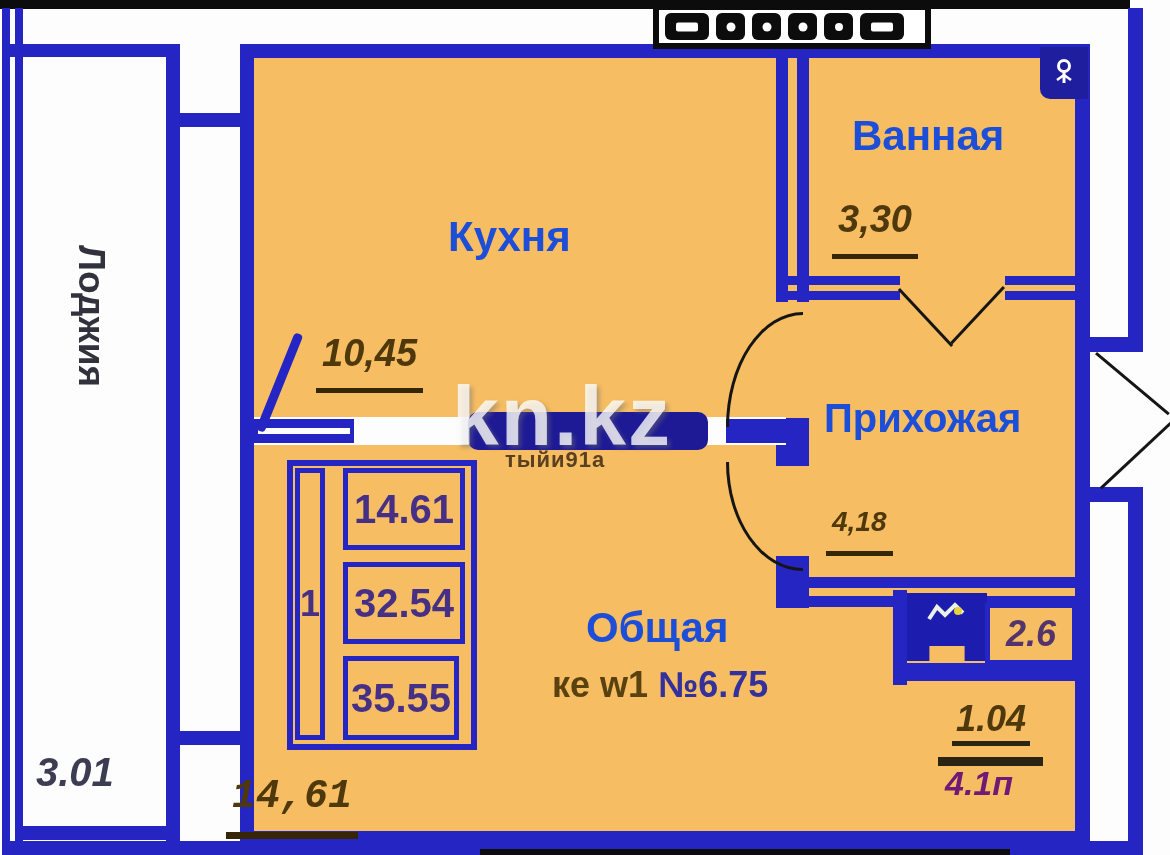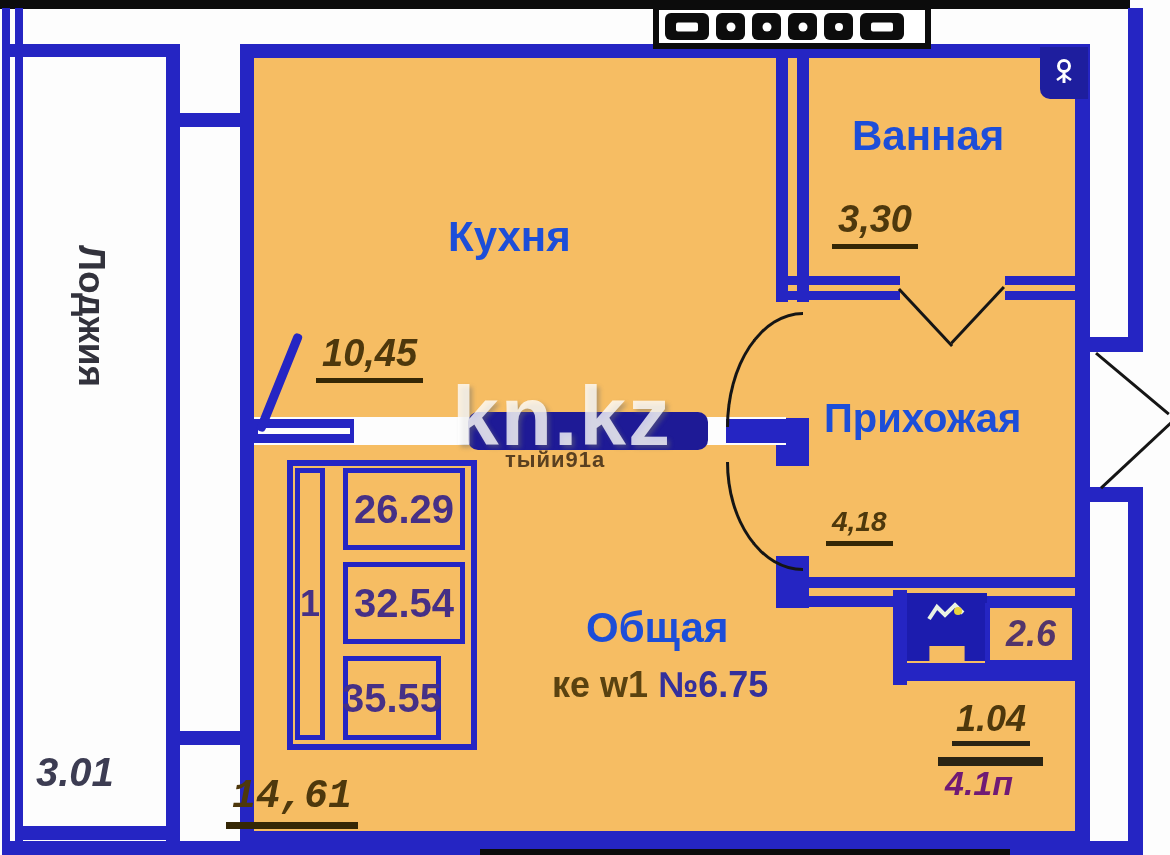--- a/index.html
+++ b/index.html
@@ -5,21 +5,21 @@
   html,body{margin:0;padding:0;background:#fff;}
   #plan{position:relative;width:1170px;height:855px;background:#fdfdfd;overflow:hidden;
         font-family:"Liberation Sans",sans-serif;}
   .wall{position:absolute;background:#2525c3;}
   .wall-navy{position:absolute;background:#1e1a96;border-radius:10px;}
   .blk{position:absolute;background:#0c0c0c;}
   .white{position:absolute;background:#fdfdfd;}
   .orange{position:absolute;background:#f6bd63;}
   .roomlabel{position:absolute;color:#1d4ed8;font-weight:700;white-space:nowrap;}
   .area{position:absolute;color:#4e380c;font-weight:700;font-style:italic;white-space:nowrap;
-        border-bottom:5px solid #352705;padding:0 6px 3px 6px;}
+        border-bottom:5px solid #352705;padding:0 6px 13px 6px;}
   .tblnum{color:#463086;font-weight:700;font-size:40px;}
   .line{position:absolute;background:#151515;height:3px;transform-origin:left top;}
   .arc{position:absolute;border:3px solid #151515;background:transparent;}
   .ventcell{background:#0c0c0c;border-radius:6px;position:relative;flex:none;}
   .ventcell .slot{position:absolute;background:#fff;border-radius:2px;
         left:50%;top:50%;transform:translate(-50%,-50%);}
   .watermark{position:absolute;color:rgba(255,255,255,0.78);font-weight:700;
         text-shadow:3px 3px 4px rgba(110,110,110,0.45);letter-spacing:2px;}
 </style>
 </head>
@@ -137,27 +137,27 @@
   </div>
 
   <div style="position:absolute;left:287px;top:460px;width:190px;height:290px;
               border:6px solid #2525c3;box-sizing:border-box;">
     <div style="position:absolute;left:2px;top:2px;width:30px;height:272px;border:5px solid #2525c3;
                 box-sizing:border-box;display:flex;align-items:center;justify-content:center;">
       <span class="tblnum" style="font-size:36px;">1</span>
     </div>
     <div style="position:absolute;left:50px;top:2px;width:122px;height:82px;border:5px solid #2525c3;
                 box-sizing:border-box;display:flex;align-items:center;justify-content:center;">
-      <span class="tblnum">26.29</span>
+      <span class="tblnum">14.61</span>
     </div>
     <div style="position:absolute;left:50px;top:96px;width:122px;height:82px;border:5px solid #2525c3;
                 box-sizing:border-box;display:flex;align-items:center;justify-content:center;">
       <span class="tblnum">32.54</span>
     </div>
-    <div style="position:absolute;left:50px;top:190px;width:98px;height:84px;border:5px solid #2525c3;
+    <div style="position:absolute;left:50px;top:190px;width:116px;height:84px;border:5px solid #2525c3;
                 box-sizing:border-box;display:flex;align-items:center;justify-content:center;">
       <span class="tblnum">35.55</span>
     </div>
   </div>
 
   <div class="roomlabel" style="left:448px;top:205px;font-size:42px;margin-top:8px;">Кухня</div>
   <div class="area" style="left:316px;top:332px;font-size:38px;">10,45</div>
 
   <div class="roomlabel" style="left:852px;top:112px;font-size:42px;">Ванная</div>
   <div class="area" style="left:832px;top:198px;font-size:38px;">3,30</div>

